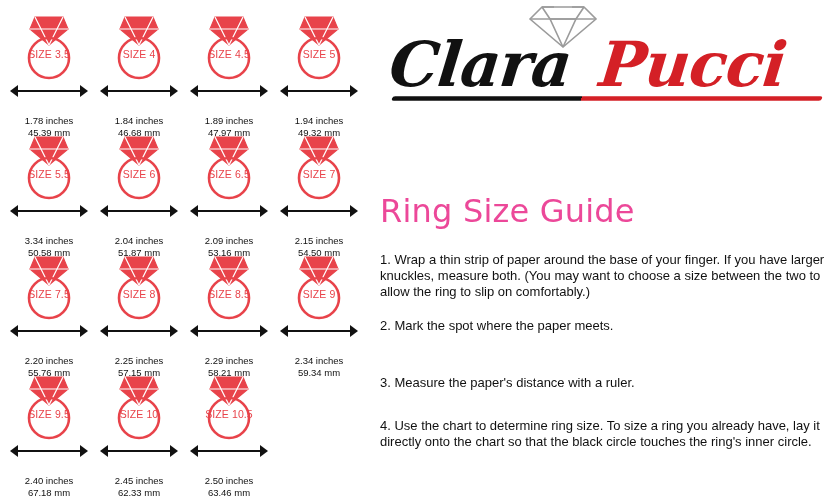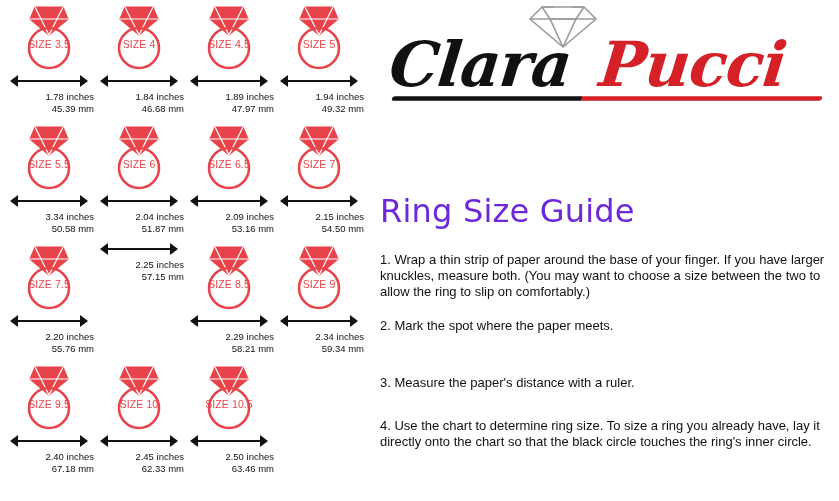--- a/index.html
+++ b/index.html
@@ -22,21 +22,21 @@
     left: 0;
     top: 0;
     width: 362px;
     height: 501px;
     display: grid;
     grid-template-columns: repeat(4, 90px);
     grid-template-rows: repeat(4, 120px);
     column-gap: 0px;
     row-gap: 0px;
     padding-left: 4px;
-    padding-top: 2px;
+    padding-top: 12px;
     box-sizing: border-box;
   }
   .ring-cell {
     position: relative;
     width: 90px;
     height: 120px;
   }
   .ring-art {
     position: relative;
     width: 90px;
@@ -78,25 +78,25 @@
     top: 1px;
     width: 0;
     height: 0;
     border-top: 6px solid transparent;
     border-bottom: 6px solid transparent;
   }
   .arrow-head.left  { left: 0;  border-right: 8px solid #111; }
   .arrow-head.right { right: 0; border-left: 8px solid #111; }
 
   .measure {
-    text-align: right;
+    text-align: center;
     font-size: 9.5px;
     line-height: 11.5px;
     color: #111;
-    margin-top: 3px;
+    margin-top: 17px;
     font-family: "Liberation Sans", sans-serif;
   }
 
   
   #right-panel {
     position: absolute;
     left: 368px;
     top: 0;
     width: 471px;
     height: 501px;
@@ -148,21 +148,21 @@
     border-radius: 3px;
     transform: skewX(-18deg) scaleY(.9);
   }
 
   #guide-title {
     position: absolute;
     left: 12px;
     top: 192px;
     font-size: 32px;
     font-family: "DejaVu Sans", sans-serif;
-    color: #6d28d9;
+    color: #ec4899;
     letter-spacing: .2px;
   }
 
   .step {
     position: absolute;
     left: 12px;
     width: 450px;
     font-size: 13px;
     line-height: 16px;
     color: #111;
@@ -378,20 +378,32 @@
         <span class="arrow-head left"></span>
         <span class="arrow-line"></span>
         <span class="arrow-head right"></span>
       </div>
       <div class="measure">
         <div>2.20 inches</div>
         <div>55.76 mm</div>
       </div>
     </div>
     <div class="ring-cell">
+      <div class="ring-art">
+        <svg class="ring-svg" width="86" height="72" viewBox="0 0 86 72" aria-hidden="true">
+          <g fill="#e8434a" stroke="#e8434a" stroke-width="1.2">
+            <path d="M29 5 L57 5 L62 17 L43 33 L24 17 Z"></path>
+            <path d="M24 17 L62 17" stroke="#ffffff" stroke-width="1.2"></path>
+            <path d="M29 5 L35 17 L43 33" stroke="#ffffff" stroke-width="1.2" fill="none"></path>
+            <path d="M57 5 L51 17 L43 33" stroke="#ffffff" stroke-width="1.2" fill="none"></path>
+          </g>
+          <circle cx="43" cy="46" r="20" fill="none" stroke="#e8434a" stroke-width="2.6"></circle>
+        </svg>
+        <div class="size-label">SIZE 8</div>
+      </div>
       <div class="arrow-row">
         <span class="arrow-head left"></span>
         <span class="arrow-line"></span>
         <span class="arrow-head right"></span>
       </div>
       <div class="measure">
         <div>2.25 inches</div>
         <div>57.15 mm</div>
       </div>
     </div>

